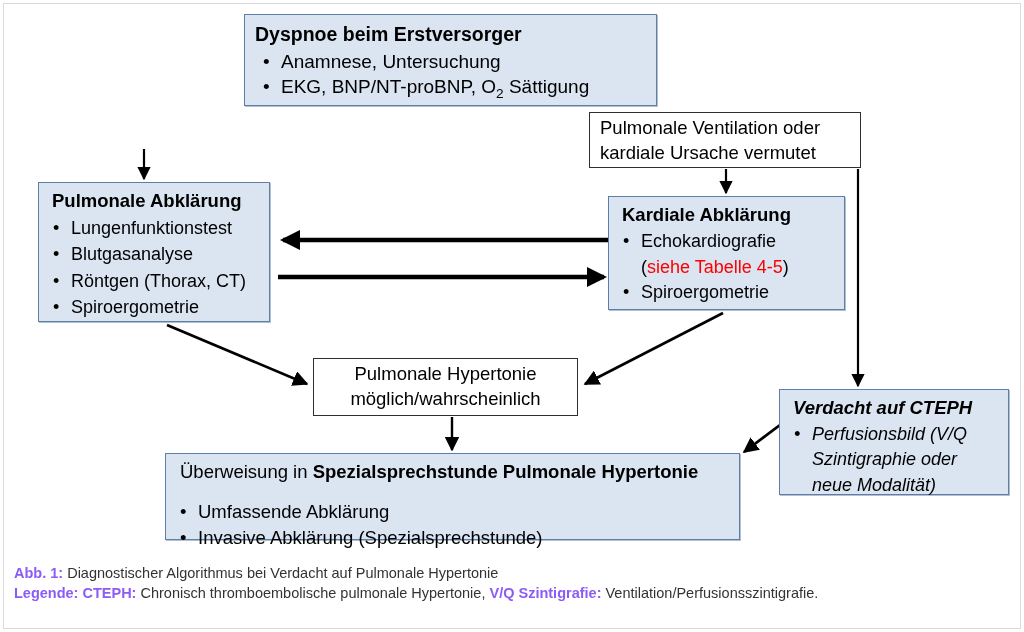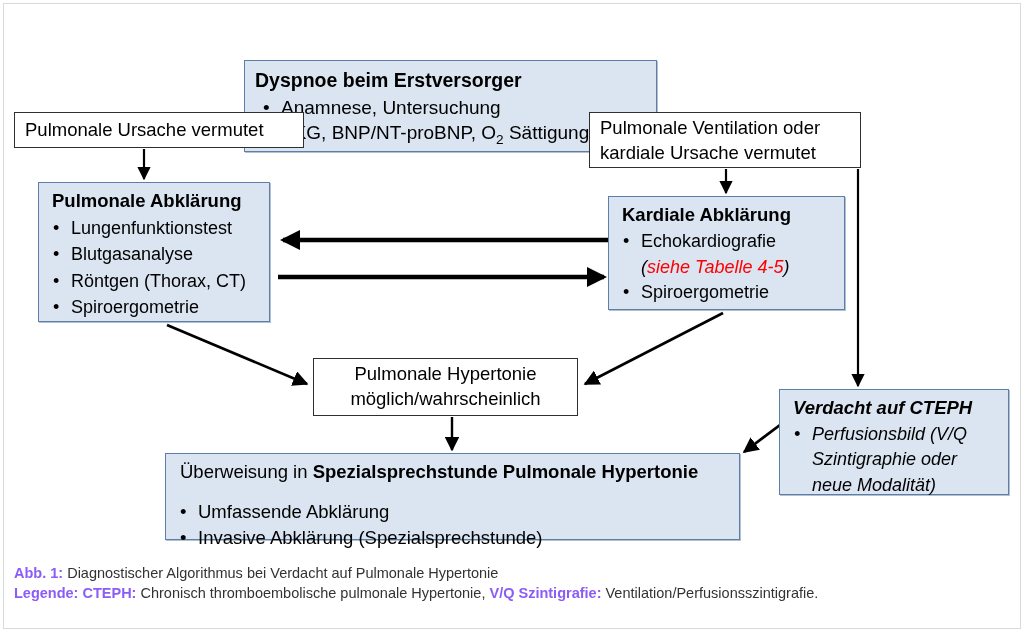--- a/index.html
+++ b/index.html
@@ -83,21 +83,21 @@
   }
   .left-mid {
     display: flex;
     align-items: center;
     height: 100%;
   }
 
   
   #node-dyspnoe {
     left: 244px; top: 14px; width: 413px; height: 92px;
-    font-size: 19px; padding: 7px 10px 0 10px; margin-top: 46px;
+    font-size: 19px; padding: 7px 10px 0 10px;
   }
   #node-dyspnoe .title { font-size: 19.5px; margin-bottom: 1px; }
 
   #node-pulm-ursache {
     left: 14px; top: 112px; width: 290px; height: 36px;
     font-size: 18.5px; padding: 0 10px;
   }
 
   #node-ph-kardial {
     left: 589px; top: 112px; width: 272px; height: 56px;
@@ -110,21 +110,21 @@
   }
   #node-pulm-abklaerung .title { font-size: 18.5px; padding-left: 7px; margin-bottom: 1px; }
   #node-pulm-abklaerung ul li { line-height: 1.47; }
 
   #node-kard-abklaerung {
     left: 608px; top: 196px; width: 237px; height: 114px;
     font-size: 18px; padding: 6px 6px 0 6px;
   }
   #node-kard-abklaerung .title { font-size: 18.5px; padding-left: 7px; margin-bottom: 1px; }
   #node-kard-abklaerung ul li { line-height: 1.44; }
-  #node-kard-abklaerung .cont { display: block; padding-left: 26px; line-height: 1.44; font-style: italic; }
+  #node-kard-abklaerung .cont { display: block; padding-left: 26px; line-height: 1.44; }
   .red { color: #ff0000; }
 
   #node-ph-moeglich {
     left: 313px; top: 358px; width: 265px; height: 58px;
     font-size: 18.5px;
   }
 
   #node-ueberweisung {
     left: 165px; top: 453px; width: 575px; height: 87px;
     font-size: 18.5px; padding: 6px 6px 0 6px;
@@ -196,25 +196,20 @@
         <span class="bullet">•</span>
         <span>Anamnese, Untersuchung</span>
       </li>
       <li>
         <span class="bullet">•</span>
         <span><span>EKG, BNP/NT-proBNP, O</span><sub>2</sub><span> Sättigung</span></span>
       </li>
     </ul>
   </div>
 
-  <div class="node white" id="node-pulm-ursache">
-    <div class="left-mid">
-      <span>Pulmonale Ursache vermutet</span>
-    </div>
-  </div>
 
   <div class="node white" id="node-ph-kardial">
     <span>Pulmonale Ventilation oder</span><br>
     <span>kardiale Ursache vermutet</span>
   </div>
 
   <div class="node blue" id="node-pulm-abklaerung">
     <span class="title">Pulmonale Abklärung</span>
     <ul>
       <li>

